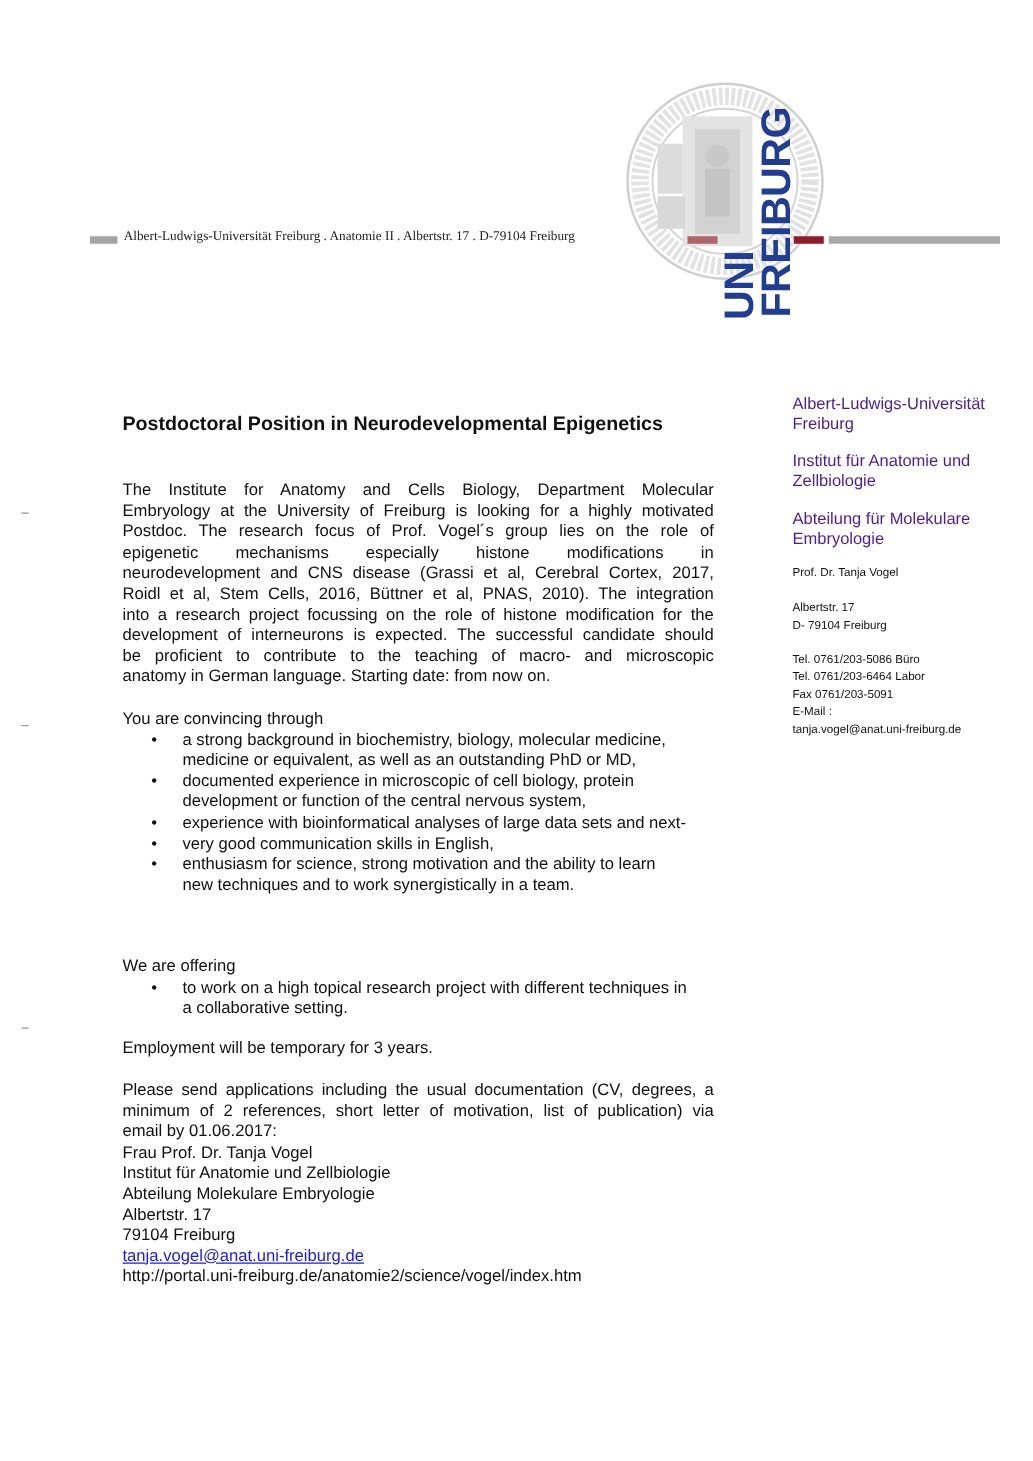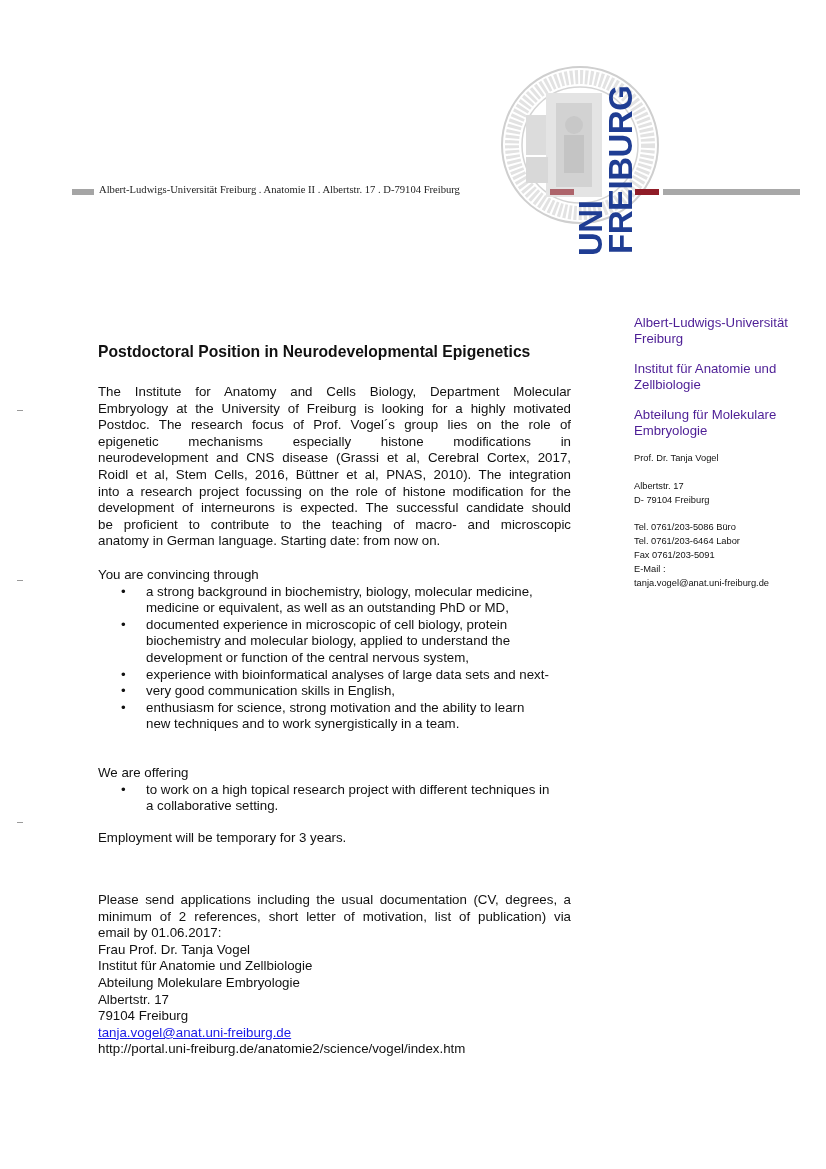--- a/index.html
+++ b/index.html
@@ -21,21 +21,21 @@
   
   #logo-uni { left:574px; top:200px; width:28px; height:56px; }
   #logo-freiburg { left:604px; top:96px; width:30px; height:158px; }
   .vert { writing-mode:vertical-rl; transform:rotate(180deg); font-family:"Liberation Sans", sans-serif; font-weight:bold; color:#1f3d93; letter-spacing:-0.5px; line-height:1; }
 
   
   .side-serif { font-family:Liberation Sans, sans-serif; font-size:13.2px; color:#4c1d95; line-height:16px; left:634px; }
   .side-sans { font-family:"Liberation Sans", sans-serif; font-size:9.3px; color:#111; line-height:13.5px; left:634px; }
 
   
-  #title { left:98px; top:331px; font-size:15.7px; font-weight:bold; color:#111; white-space:nowrap;margin-top:12px; }
+  #title { left:98px; top:331px; font-size:15.7px; font-weight:bold; color:#111; white-space:nowrap; }
   .body-text { font-family:"Liberation Sans", sans-serif; font-size:13.3px; line-height:16.6px; color:#111; }
   #intro { left:98px; top:384px; width:473px; text-align:justify; }
   #intro span.line { display:block; text-align:justify; text-align-last:justify; height:16.6px; white-space:nowrap; }
   #intro span.last { text-align-last:left; }
 
   .list { list-style:none; margin:0; padding:0; }
   .list li { position:relative; padding-left:48px; }
   .list li .bullet { position:absolute; left:23px; top:0; }
 
   .margin-mark { left:17px; width:6px; height:1px; background:#9a9a9a; }
@@ -111,21 +111,20 @@
   <div>You are convincing through</div>
   <ul class="list">
     <li>
       <span class="bullet">•</span>
       <div>a strong background in biochemistry, biology, molecular medicine,</div>
       <div>medicine or equivalent, as well as an outstanding PhD or MD,</div>
     </li>
     <li>
       <span class="bullet">•</span>
       <div>documented experience in microscopic of cell biology, protein</div>
-      <div>biochemistry and molecular biology, applied to understand the</div>
       <div>development or function of the central nervous system,</div>
     </li>
     <li>
       <span class="bullet">•</span>
       <div>experience with bioinformatical analyses of large data sets and next-</div>
     </li>
     <li>
       <span class="bullet">•</span>
       <div>very good communication skills in English,</div>
     </li>
@@ -144,21 +143,21 @@
       <span class="bullet">•</span>
       <div>to work on a high topical research project with different techniques in</div>
       <div>a collaborative setting.</div>
     </li>
   </ul>
 </div>
 
 <div class="abs body-text" style="left:98px; top:830px;">Employment will be temporary for 3 years.</div>
 
 <div class="abs body-text" style="left:98px; top:864px; width:473px;">
-  <div style="text-align:justify; text-align-last:justify; white-space:nowrap;margin-top:28px;">Please send applications including the usual documentation (CV, degrees, a</div>
+  <div style="text-align:justify; text-align-last:justify; white-space:nowrap;">Please send applications including the usual documentation (CV, degrees, a</div>
   <div style="text-align:justify; text-align-last:justify; white-space:nowrap;">minimum of 2 references, short letter of motivation, list of publication) via</div>
   <div>email by 01.06.2017:</div>
   <div>Frau Prof. Dr. Tanja Vogel</div>
   <div>Institut für Anatomie und Zellbiologie</div>
   <div>Abteilung Molekulare Embryologie</div>
   <div>Albertstr. 17</div>
   <div>79104 Freiburg</div>
   <div><a class="link">tanja.vogel@anat.uni-freiburg.de</a></div>
   <div>http://portal.uni-freiburg.de/anatomie2/science/vogel/index.htm</div>
 </div>

